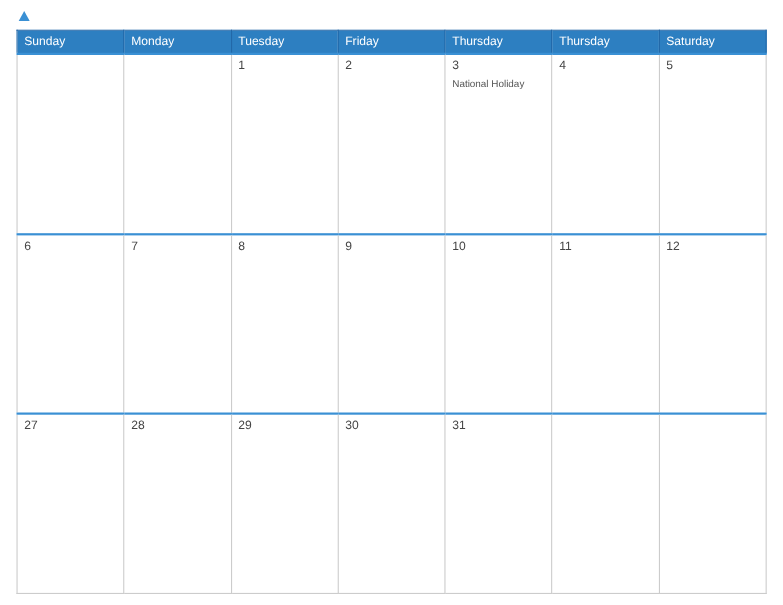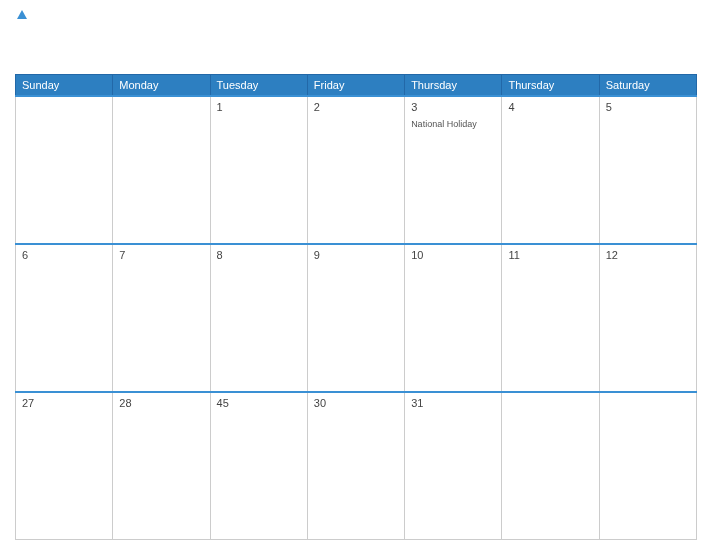--- a/index.html
+++ b/index.html
@@ -10,21 +10,20 @@
       font-family: Arial, sans-serif;
       overflow: hidden;
     }
 
     .page {
       width: 712px;
       height: 550px;
       padding: 10px 15px;
       display: flex;
       flex-direction: column;
-      gap: 47px;
     }
 
     
     .header {
       display: flex;
       align-items: center;
       justify-content: space-between;
       margin-bottom: 8px;
     }
 
@@ -200,21 +199,21 @@
           </td>
         </tr>
         <tr>
           <td>
             <span class="day-number">27</span>
           </td>
           <td>
             <span class="day-number">28</span>
           </td>
           <td>
-            <span class="day-number">45</span>
+            <span class="day-number">29</span>
           </td>
           <td>
             <span class="day-number">30</span>
           </td>
           <td>
             <span class="day-number">31</span>
           </td>
           <td class="empty-cell"></td>
           <td class="empty-cell"></td>
         </tr>

